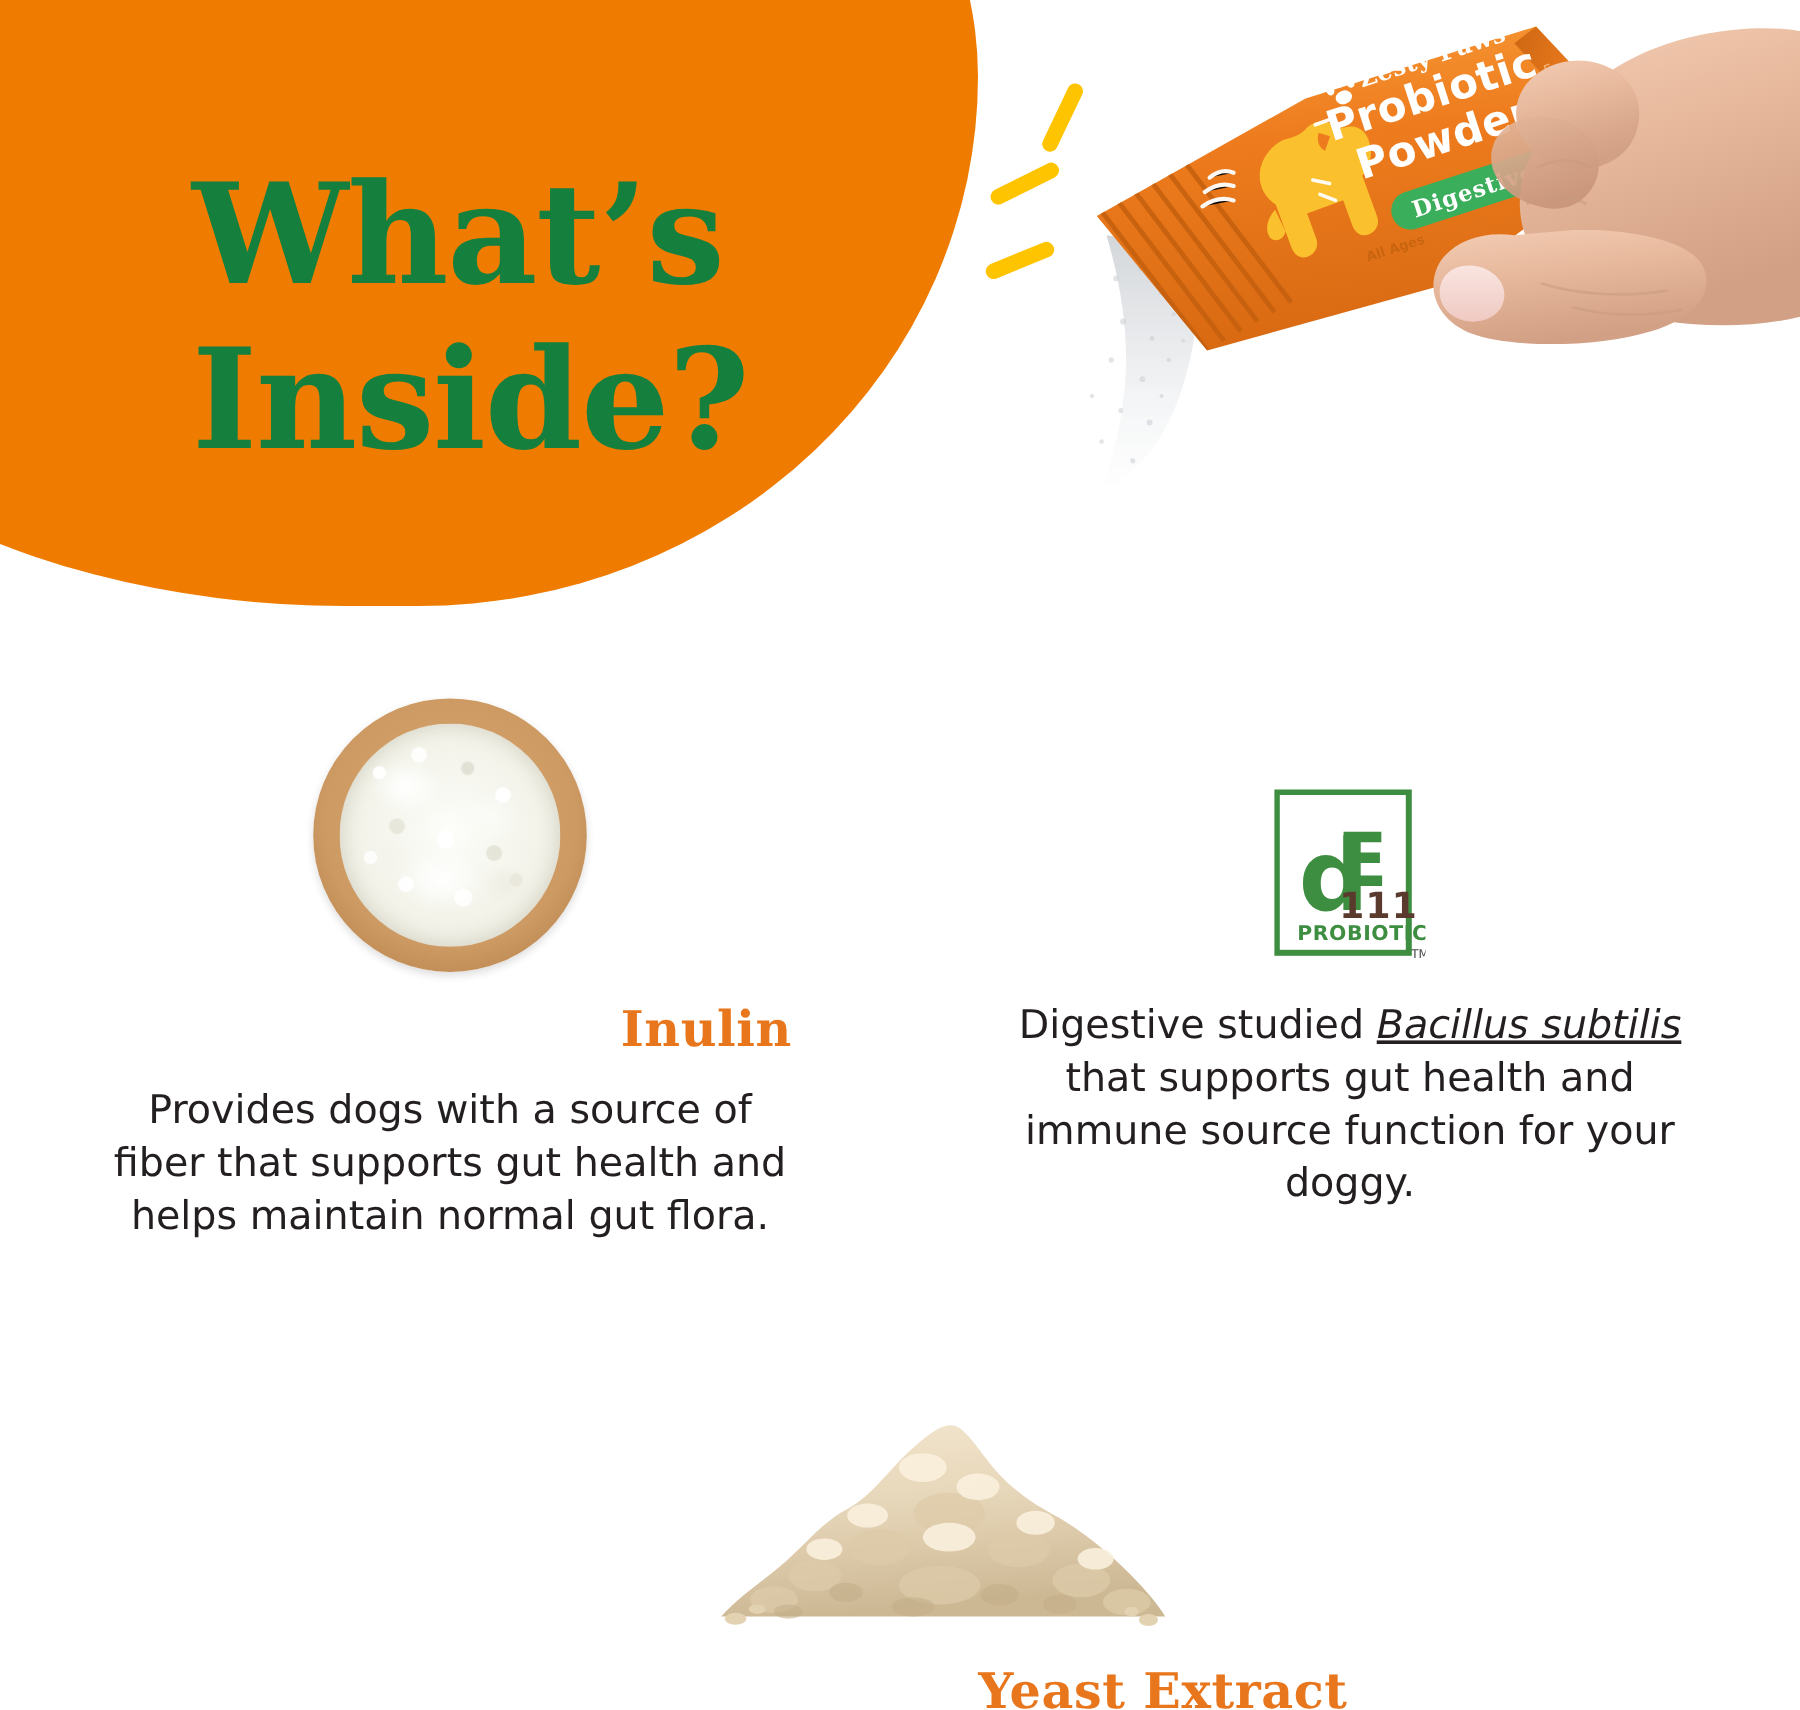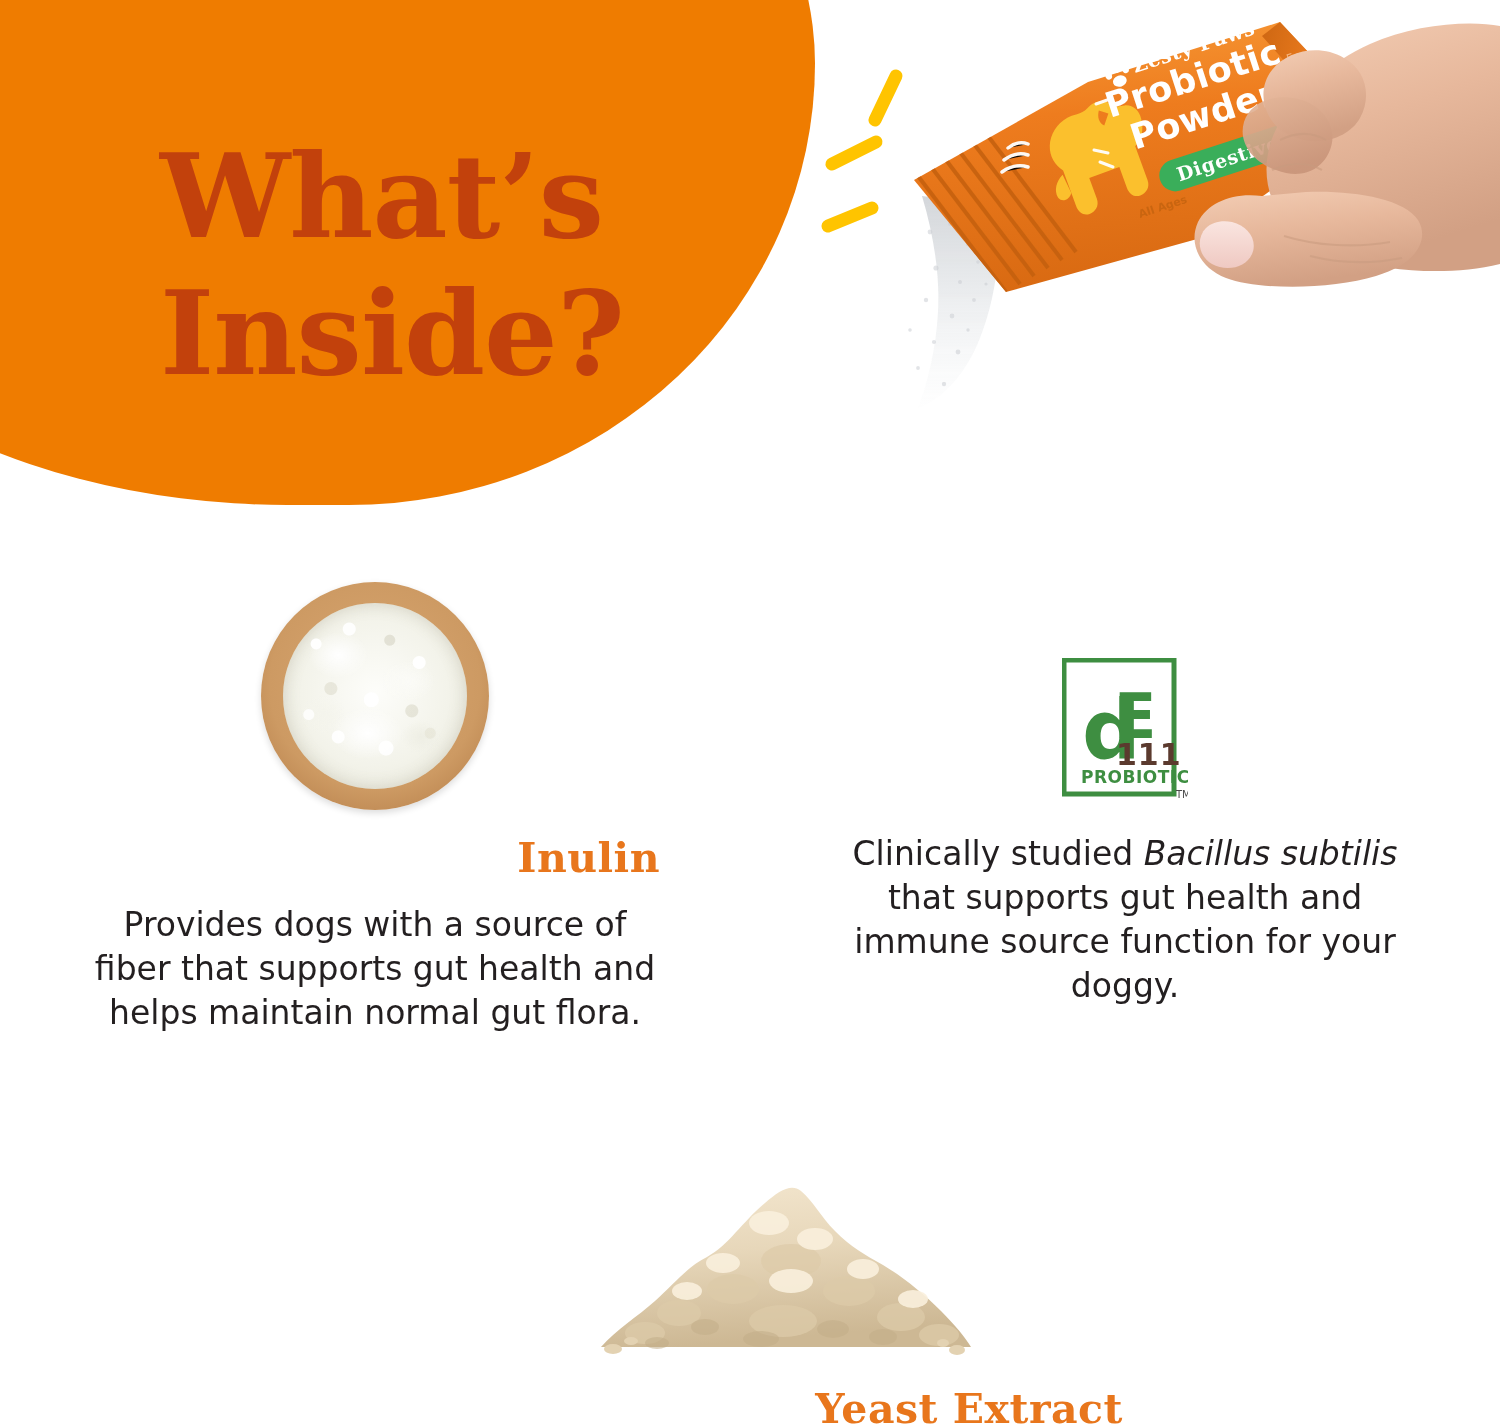--- a/index.html
+++ b/index.html
@@ -27,21 +27,21 @@
     height: 835px;
     background: #ef7c00;
     border-radius: 50% 50% 46% 54% / 50% 50% 56% 44%;
     z-index: 1;
   }
   .hero-title {
     position: absolute;
     left: 160px;
     top: 128px;
     z-index: 3;
-    color: #c2410c;
+    color: #15803d;
     font-family: "DejaVu Serif", serif;
     font-weight: bold;
     font-size: 116px;
     line-height: 1.18;
     letter-spacing: -1px;
     white-space: pre-line;
   }
 
   
   .packet-group {
@@ -92,21 +92,21 @@
     letter-spacing: 0;
   }
   .card-body {
     text-align: center;
     color: #231f20;
     font-family: "DejaVu Sans", sans-serif;
     font-size: 33px;
     line-height: 1.33;
     margin-top: 22px;
   }
-  .card-body em { font-style: italic; }
+  .card-body em { font-style: italic; text-decoration: underline; }
 
   
   .col-inulin { width: 750px; padding: 0 90px; }
   .col-de111  { width: 750px; padding: 0 80px; }
   
   .row-2 { margin-top: 56px; justify-content: center; padding-left: 33px; }
   .col-yeast { width: 760px; padding: 0 40px; }
 
   
   .bowl {
@@ -354,21 +354,21 @@
               <text x="52" y="80" fill="#3E8E41" font-family="DejaVu Sans, sans-serif" font-weight="bold" font-size="62">E</text>
 
               <text x="54" y="107" fill="#5B3A2E" font-family="DejaVu Sans, sans-serif" font-weight="bold" font-size="30" letter-spacing="1">111</text>
 
               <text x="19" y="125" fill="#3E8E41" font-family="DejaVu Sans, sans-serif" font-weight="bold" font-size="17" letter-spacing="0.5">PROBIOTIC</text>
 
               <text x="114" y="140" fill="#4a4a4a" font-family="DejaVu Sans, sans-serif" font-size="10">TM</text>
             </svg>
           </div>
         </div>
-        <div class="card-body"><span>Clinically studied </span><em>Bacillus subtilis</em><span> that supports gut health and immune source function for your doggy.</span></div>
+        <div class="card-body"><span>Digestive studied </span><em>Bacillus subtilis</em><span> that supports gut health and immune source function for your doggy.</span></div>
       </div>
     </div>
 
     <div class="row row-2">
       <div class="card col-yeast">
         <div class="card-art">
           <div class="pile">
             <svg width="400" height="210" viewBox="0 0 400 210">
               <defs>
                 <linearGradient id="pileG" x1="0" y1="0" x2="0.2" y2="1">

